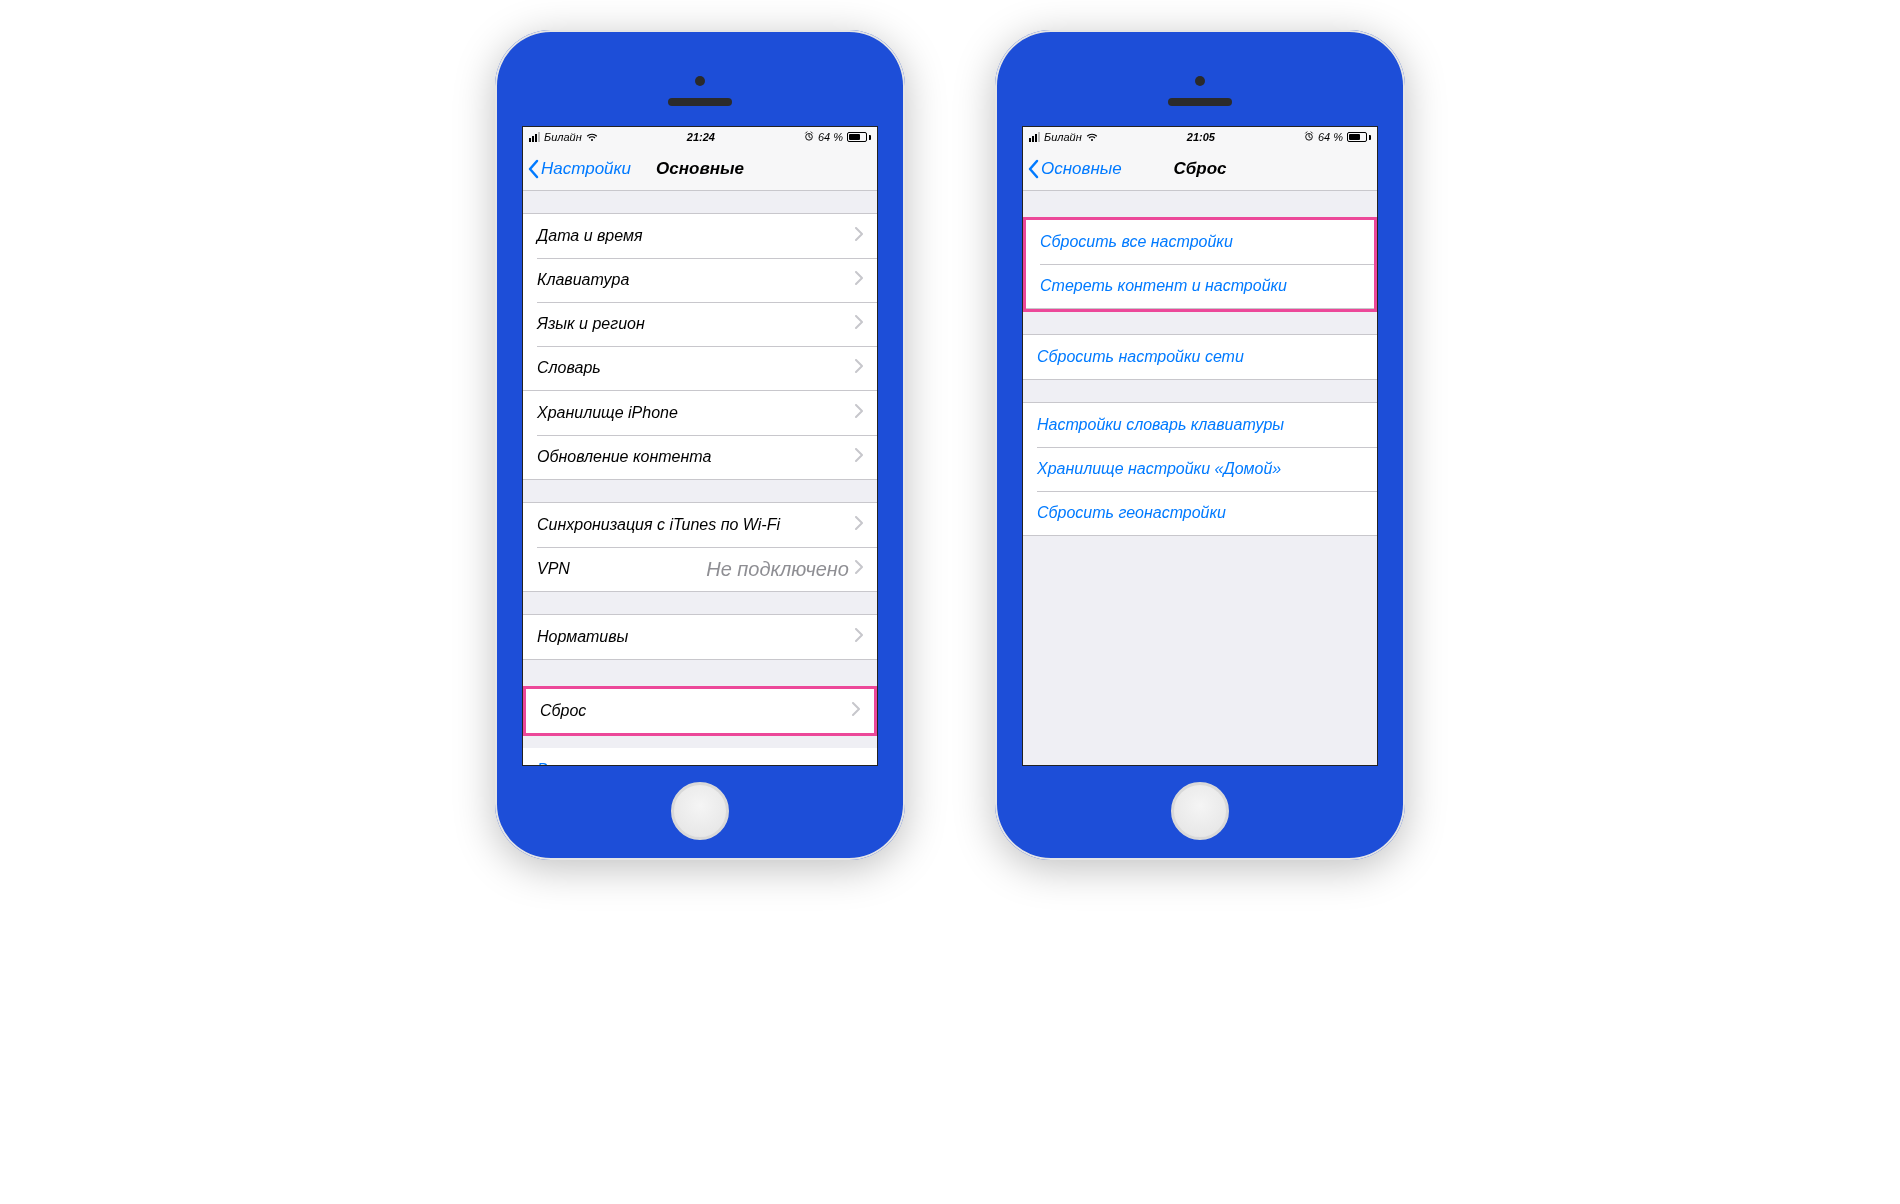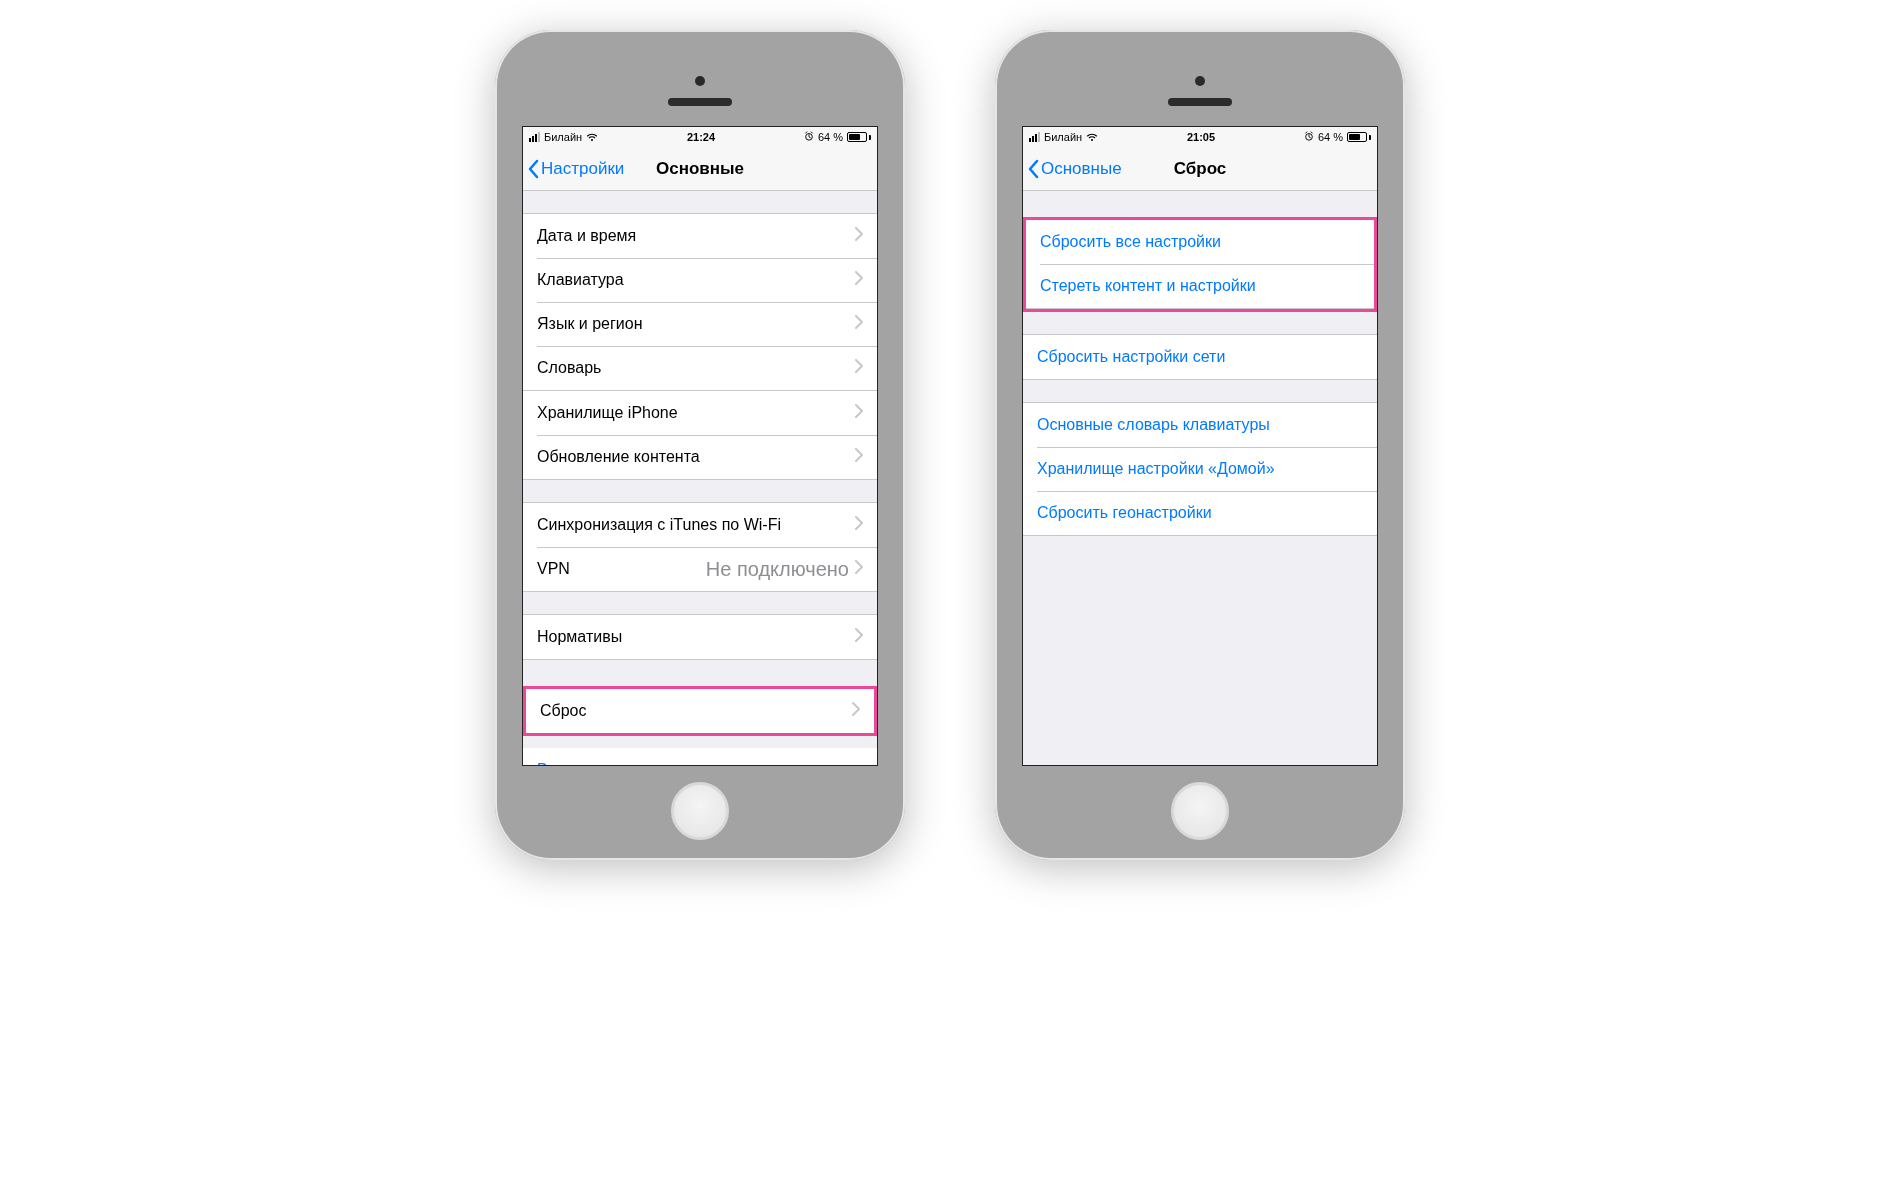--- a/index.html
+++ b/index.html
@@ -13,25 +13,26 @@
     justify-content: center;
     padding-top: 30px;
   }
   .phones {
     display: flex;
     gap: 90px;
   }
   .phone {
     width: 410px;
     height: 830px;
-    background: #a3a3a3;
+    background: #1d4ed8;
     border-radius: 56px;
     box-shadow: 0 8px 40px rgba(0,0,0,0.25), inset 0 0 0 2px #e5e5e5;
     position: relative;
     padding: 96px 27px 94px 27px;
+    font-style: italic;
   }
   .phone::before { 
     content: "";
     position: absolute;
     top: 46px; left: 50%; transform: translateX(-50%);
     width: 10px; height: 10px; border-radius: 50%;
     background: #2a2a2a;
   }
   .speaker {
     position: absolute;
@@ -362,21 +363,21 @@
         </div>
 
         <div class="group">
           <div class="row blue">
             <span class="label">Сбросить настройки сети</span>
           </div>
         </div>
 
         <div class="group">
           <div class="row blue">
-            <span class="label">Основные словарь клавиатуры</span>
+            <span class="label">Настройки словарь клавиатуры</span>
           </div>
           <div class="row blue">
             <span class="label">Хранилище настройки «Домой»</span>
           </div>
           <div class="row blue">
             <span class="label">Сбросить геонастройки</span>
           </div>
         </div>
 
       </div>

